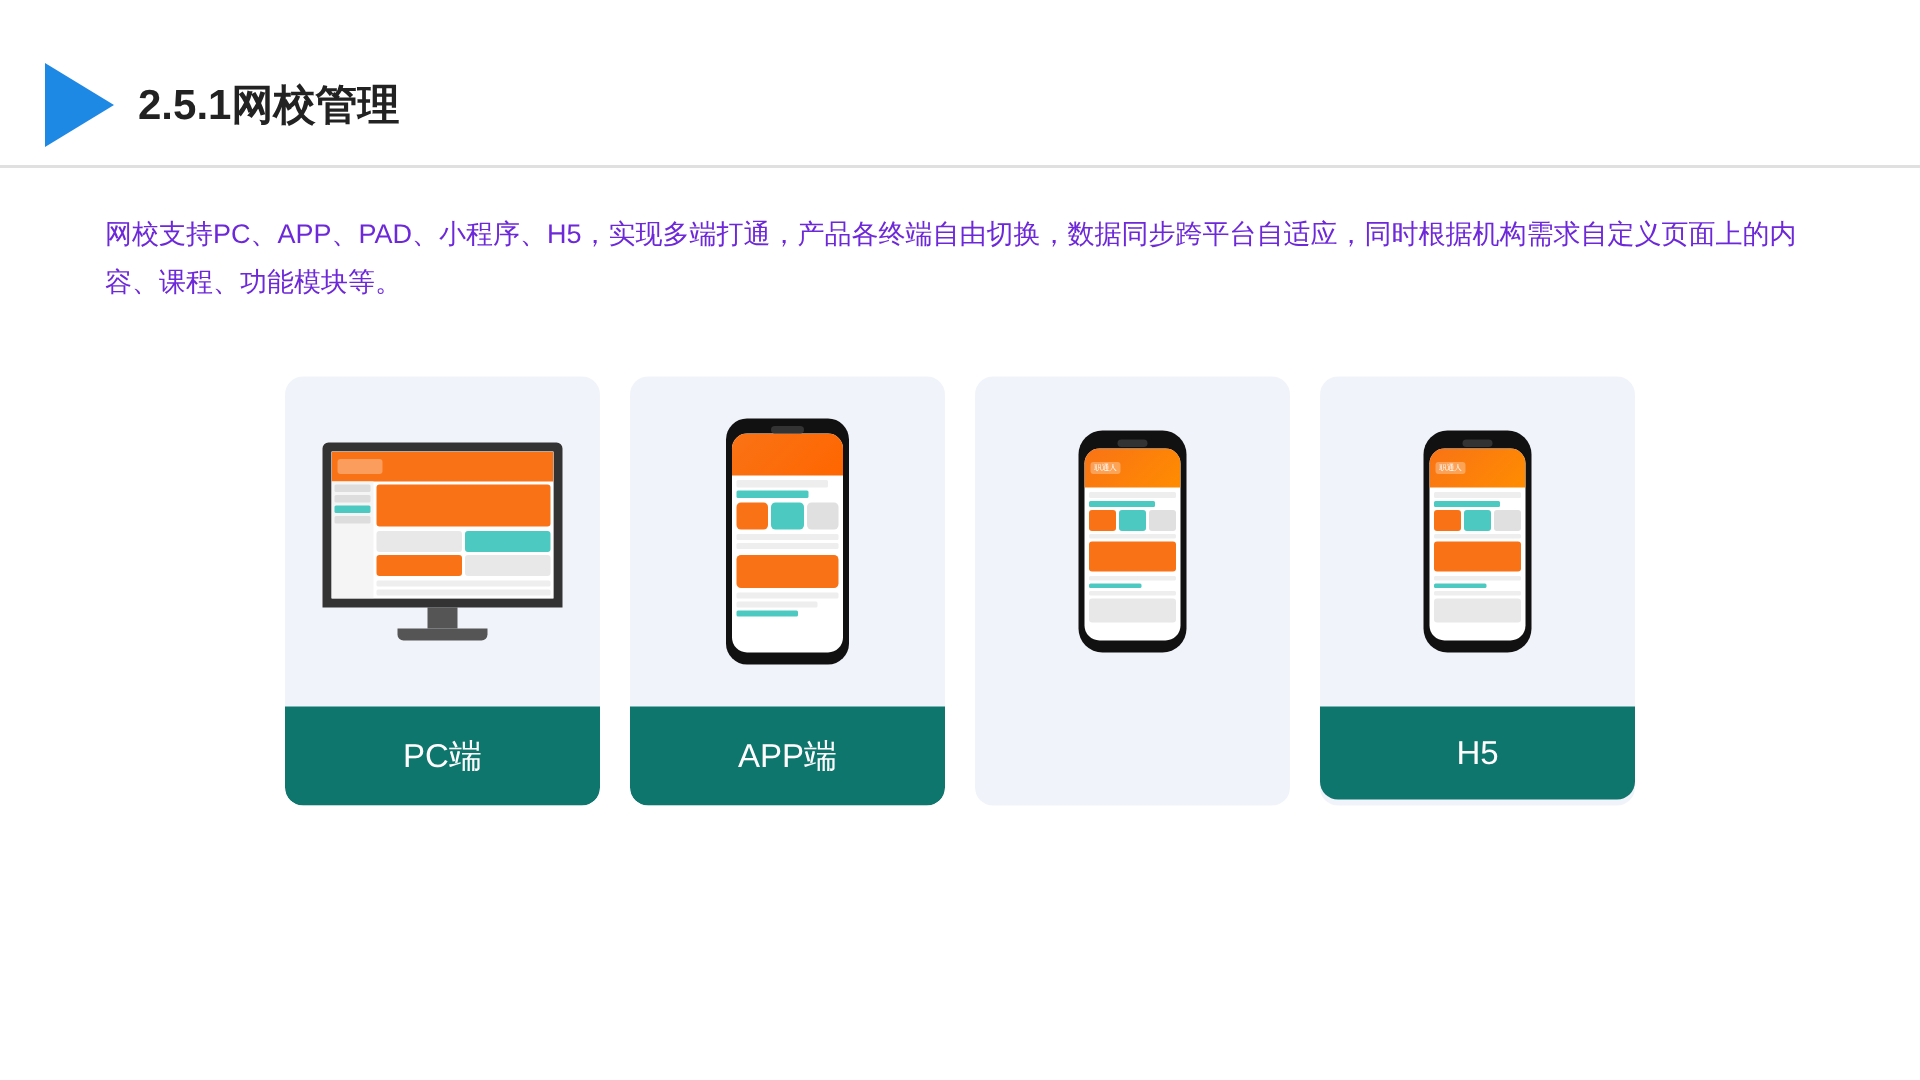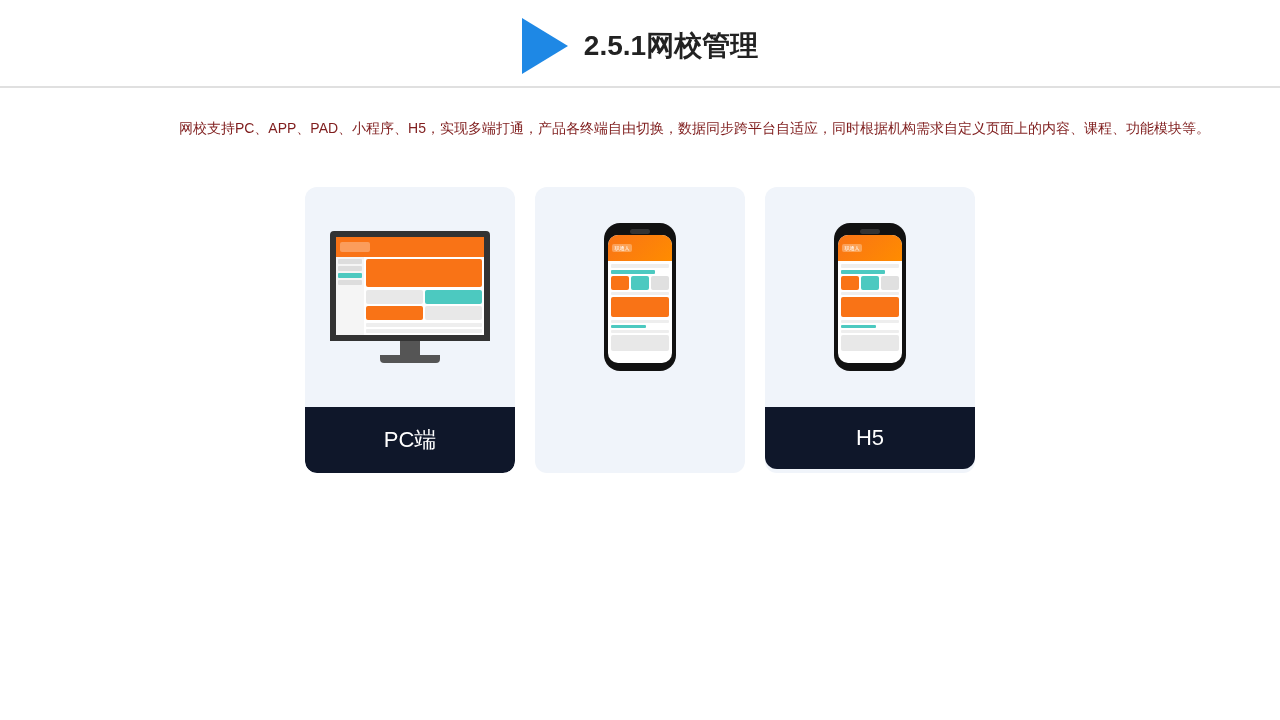--- a/index.html
+++ b/index.html
@@ -9,23 +9,24 @@
       background: #ffffff;
       font-family: 'Microsoft YaHei', '微软雅黑', sans-serif;
       overflow: hidden;
       position: relative;
     }
 
     
     .header {
       display: flex;
       align-items: center;
-      justify-content: center;
+      justify-content: space-between;
       padding: 18px 30px 12px 30px;
       border-bottom: 2px solid #e0e0e0;
+      margin-top: 24px;
     }
     .header-left {
       display: flex;
       align-items: center;
       gap: 16px;
     }
     .logo-triangle {
       width: 0;
       height: 0;
       border-top: 28px solid transparent;
@@ -59,24 +60,23 @@
     }
     .brand-url {
       font-size: 10px;
       color: #999;
       margin-top: 1px;
     }
 
     
     .description {
       padding: 28px 70px 16px 70px;
-      font-size: 14px;
-      color: #7f1d1d;
+      font-size: 18px;
+      color: #6d28d9;
       line-height: 1.8;
-      text-align: right;
     }
 
     
     .cards-container {
       display: flex;
       justify-content: center;
       gap: 20px;
       padding: 30px 60px 30px 60px;
     }
 
@@ -95,21 +95,21 @@
       width: 100%;
       height: 220px;
       display: flex;
       align-items: center;
       justify-content: center;
       padding: 16px;
     }
 
     .card-label {
       width: 100%;
-      background: #0f172a;
+      background: #0f766e;
       color: #fff;
       text-align: center;
       font-size: 22px;
       font-weight: 500;
       padding: 18px 0;
       border-radius: 0 0 12px 12px;
     }
 
     
     .pc-mock {
@@ -265,20 +265,46 @@
             </div>
           </div>
         </div>
         <div class="pc-neck"></div>
         <div class="pc-base"></div>
       </div>
     </div>
     <div class="card-label">PC端</div>
   </div>
 
+  <div class="card">
+    <div class="card-image-area">
+      <div class="app-phone">
+        <div class="app-notch"></div>
+        <div class="app-screen">
+          <div class="app-screen-banner"></div>
+          <div style="padding:3px;">
+            <div style="height:5px;background:#eee;margin-bottom:2px;border-radius:1px;width:90%;"></div>
+            <div style="height:5px;background:#4cc9c0;margin-bottom:2px;border-radius:1px;width:70%;"></div>
+            <div style="display:grid;grid-template-columns:1fr 1fr 1fr;gap:2px;margin:3px 0;">
+              <div style="height:18px;background:#f97316;border-radius:3px;"></div>
+              <div style="height:18px;background:#4cc9c0;border-radius:3px;"></div>
+              <div style="height:18px;background:#e0e0e0;border-radius:3px;"></div>
+            </div>
+            <div style="height:4px;background:#eee;border-radius:1px;margin-bottom:2px;"></div>
+            <div style="height:4px;background:#eee;border-radius:1px;margin-bottom:2px;"></div>
+            <div style="width:100%;height:22px;background:#f97316;border-radius:3px;margin-top:4px;"></div>
+            <div style="height:4px;background:#eee;border-radius:1px;margin-top:3px;"></div>
+            <div style="height:4px;background:#eee;border-radius:1px;margin-top:2px;width:80%;"></div>
+            <div style="height:4px;background:#4cc9c0;border-radius:1px;margin-top:2px;width:60%;"></div>
+          </div>
+        </div>
+      </div>
+    </div>
+    <div class="card-label">APP端</div>
+  </div>
 
 
   <div class="card">
     <div class="card-image-area">
       <div class="phone-mini">
         <div class="phone-mini-notch"></div>
         <div class="phone-mini-screen">
           <div style="width:100%;height:26px;background:linear-gradient(135deg,#f97316,#ff8c00);display:flex;align-items:center;padding:0 4px;">
             <div style="width:20px;height:8px;background:rgba(255,255,255,0.3);border-radius:2px;font-size:5px;color:white;display:flex;align-items:center;justify-content:center;">职通人</div>
           </div>

